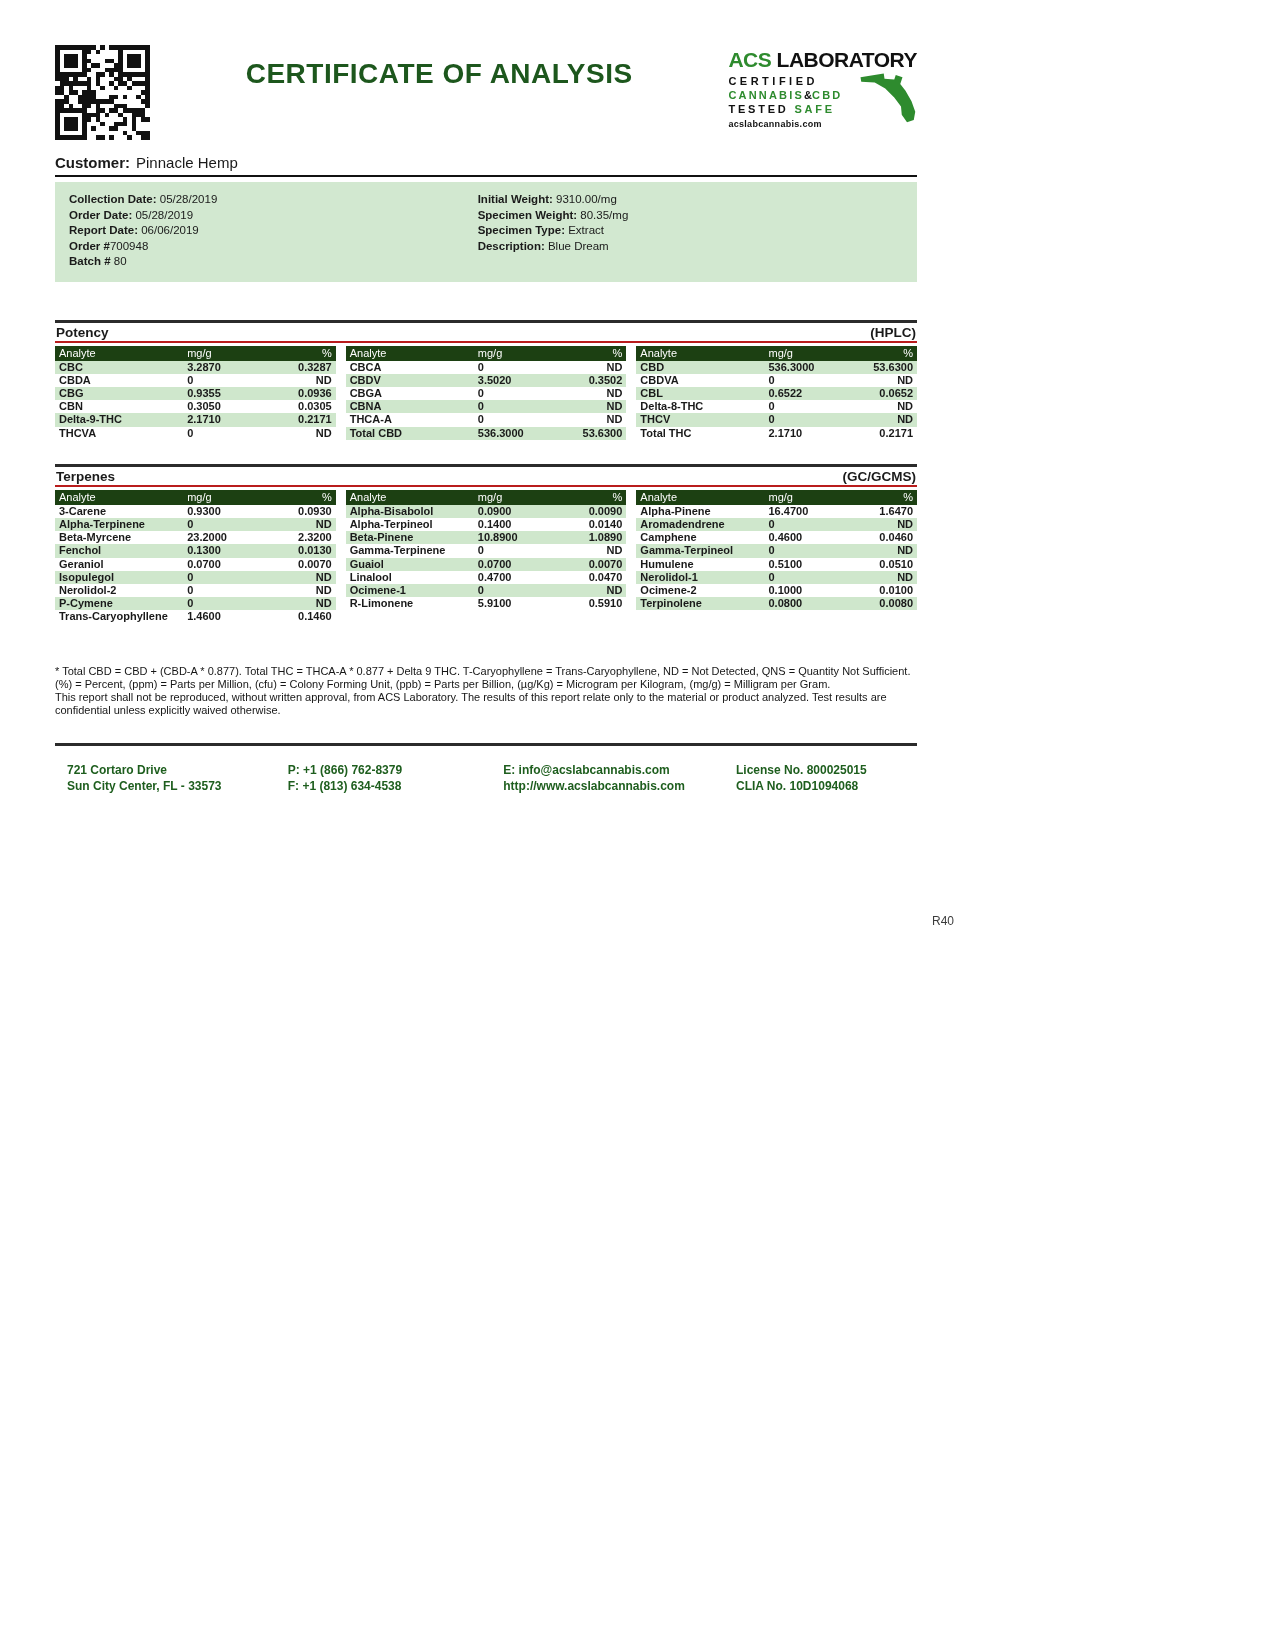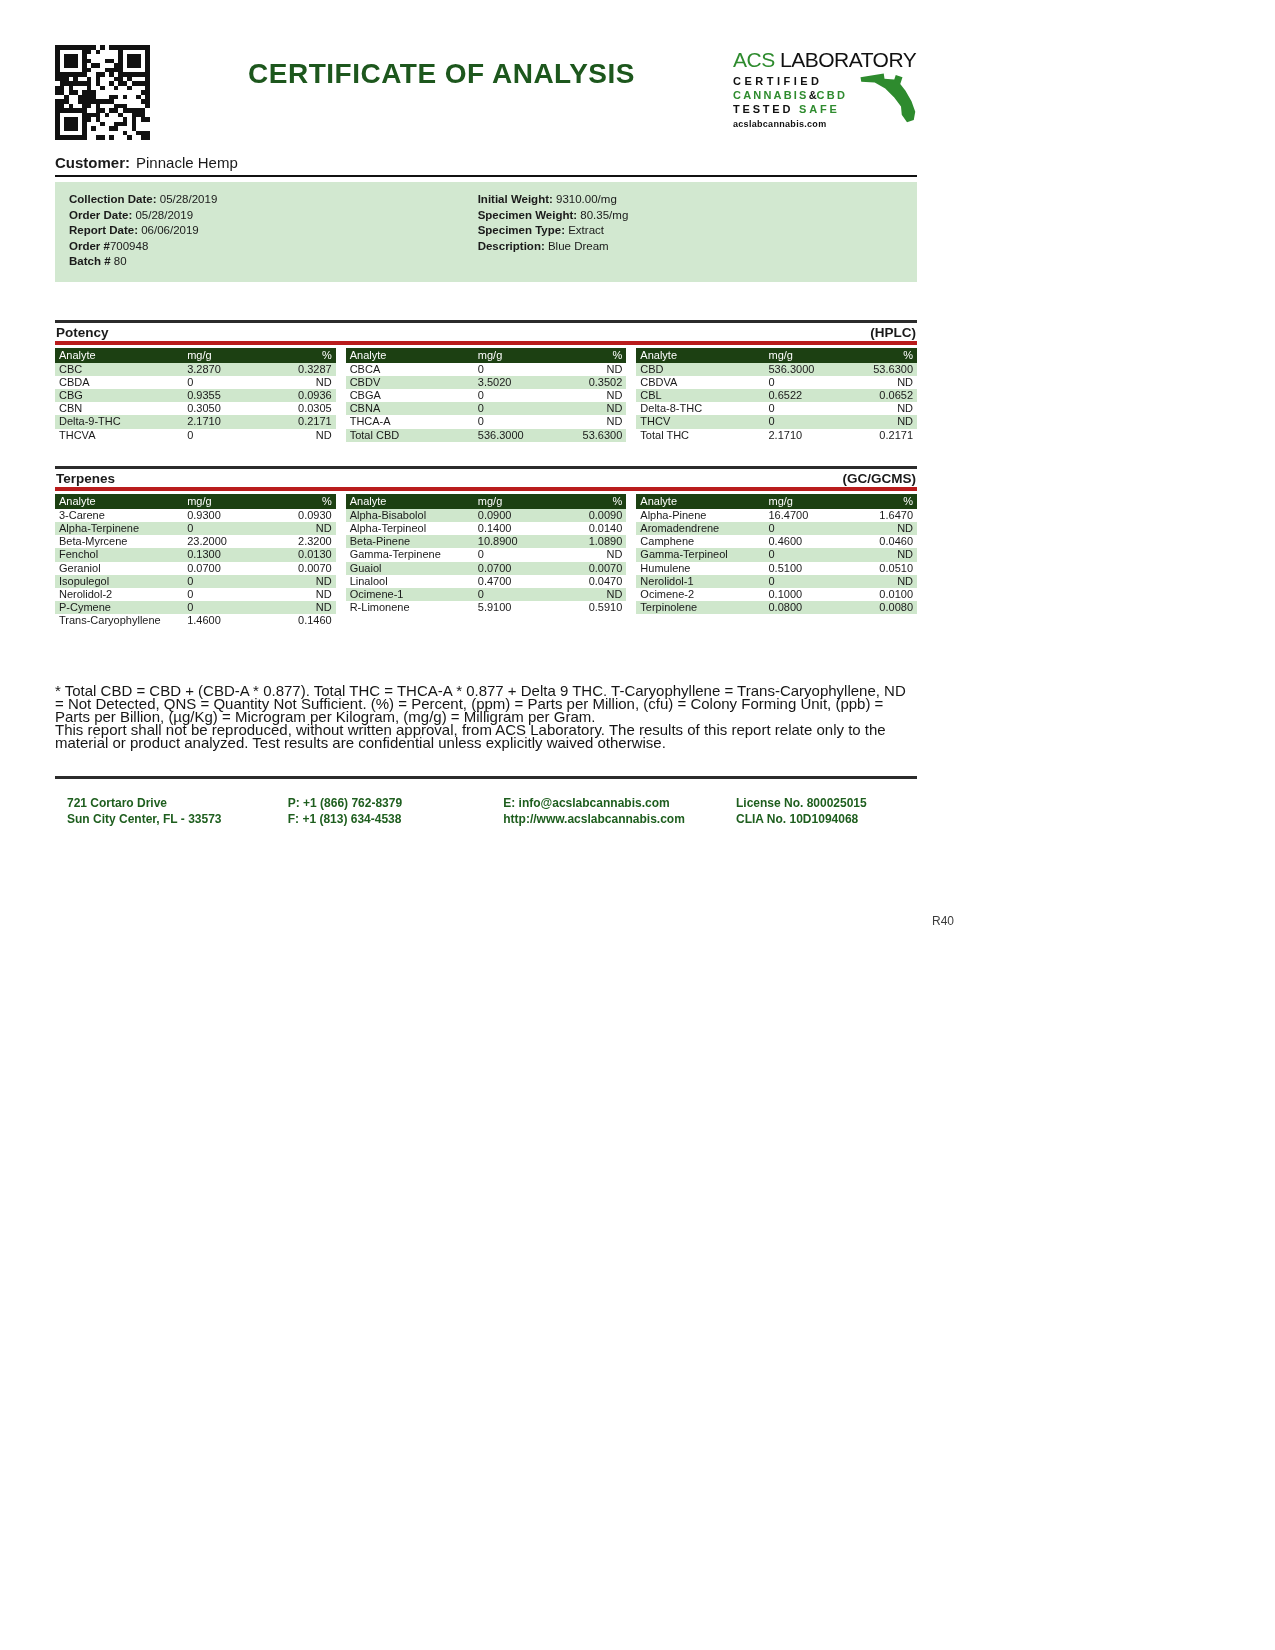--- a/index.html
+++ b/index.html
@@ -16,21 +16,21 @@
   body{font-family:"Liberation Sans",sans-serif;color:var(--ink);}
   .page{position:relative;width:1275px;height:1650px;background:#fff;}
   .content{position:absolute;left:55px;top:40px;width:862px;}
 
   
   .hdr{display:flex;align-items:flex-start;}
   .qr{width:95px;height:95px;flex:0 0 95px;margin-top:5px;}
   .qr svg{width:100%;height:100%;display:block;}
   .title{flex:1;text-align:center;padding-top:18px;font-size:28px;font-weight:bold;color:var(--title-green);letter-spacing:0.5px;}
   .logo{flex:0 0 184px;position:relative;padding-top:8px;height:100px;}
-  .logo .brand{font-size:21px;font-weight:normal;color:#111;white-space:nowrap;letter-spacing:-0.5px;}
+  .logo .brand{font-size:21px;font-weight:bold;color:#111;white-space:nowrap;letter-spacing:-0.5px;}
   .logo .brand .acs{color:var(--brand-green);}
   .logo .l1{font-size:11px;font-weight:bold;letter-spacing:3.5px;color:#111;margin-top:3px;}
   .logo .l2{font-size:11px;font-weight:bold;letter-spacing:2.2px;color:var(--brand-green);margin-top:2px;}
   .logo .l2 .amp{color:#111;letter-spacing:0;}
   .logo .l3{font-size:11px;font-weight:bold;letter-spacing:2.8px;color:#111;margin-top:2px;}
   .logo .l3 .safe{color:var(--brand-green);}
   .logo .site{font-size:9px;font-weight:bold;color:#111;margin-top:4px;letter-spacing:0.3px;}
   .florida{position:absolute;right:-2px;top:28px;width:60px;height:62px;}
 
   
@@ -38,40 +38,40 @@
   .customer .lab{font-weight:bold;}
   .customer .val{margin-left:6px;}
   .infobox{margin-top:5px;background:var(--info-bg);padding:10px 14px 12px;display:flex;min-height:86px;}
   .infobox .col{font-size:11.5px;line-height:15.5px;}
   .infobox .col.left{width:49%;}
   .infobox .col.right{flex:1;}
   .infobox b{font-weight:bold;}
 
   
   .section{margin-top:38px;}
-  .sec-head{border-top:3px solid #2b2b2b;border-bottom:4px solid #b91c1c;display:flex;justify-content:space-between;padding:2px 1px 1px;font-size:13.5px;font-weight:bold;}
+  .sec-head{border-top:3px solid #2b2b2b;border-bottom:2px solid #b91c1c;display:flex;justify-content:space-between;padding:2px 1px 1px;font-size:13.5px;font-weight:bold;}
   .tables{display:flex;gap:10px;margin-top:3px;}
   .dtable{flex:1;font-size:11px;}
   .t-head{background:var(--header-bar);color:#fff;display:flex;padding:1px 4px;line-height:13px;}
-  .t-row{display:flex;padding:0 4px;line-height:13.2px;}
+  .t-row{display:flex;padding:0 4px;line-height:13.2px;font-weight:bold;}
   .t-row.shaded{background:var(--row-shade);}
   .c{display:block;}
   .c0{width:47%;}
   .c1{width:29%;}
   .c2{flex:1;text-align:right;}
 
   
   .sigblock{margin-top:22px;margin-left:423px;width:430px;}
   .scribble{display:block;width:400px;height:78px;margin-left:10px;}
   .sigline{border-top:2px solid #111;margin-top:-6px;}
   .signame{font-size:13.5px;margin-top:2px;}
   .sigrole{font-size:9.5px;font-weight:bold;margin-top:1px;}
 
   
-  .notes{margin-top:56px;font-size:15px;line-height:13.2px;color:#161616;}
+  .notes{margin-top:41px;font-size:11px;line-height:13.2px;color:#161616;}
   .notes p+p{margin-top:0;}
 
   
   .footrule{margin-top:26px;border-top:3px solid #2b2b2b;}
   .footer{margin-top:16px;display:flex;color:var(--footer-green);font-weight:bold;font-size:12px;line-height:16px;}
   .footer .fc0{width:27%;padding-left:12px;}
   .footer .fc1{width:25%;}
   .footer .fc2{width:27%;}
   .footer .fc3{flex:1;}
 

